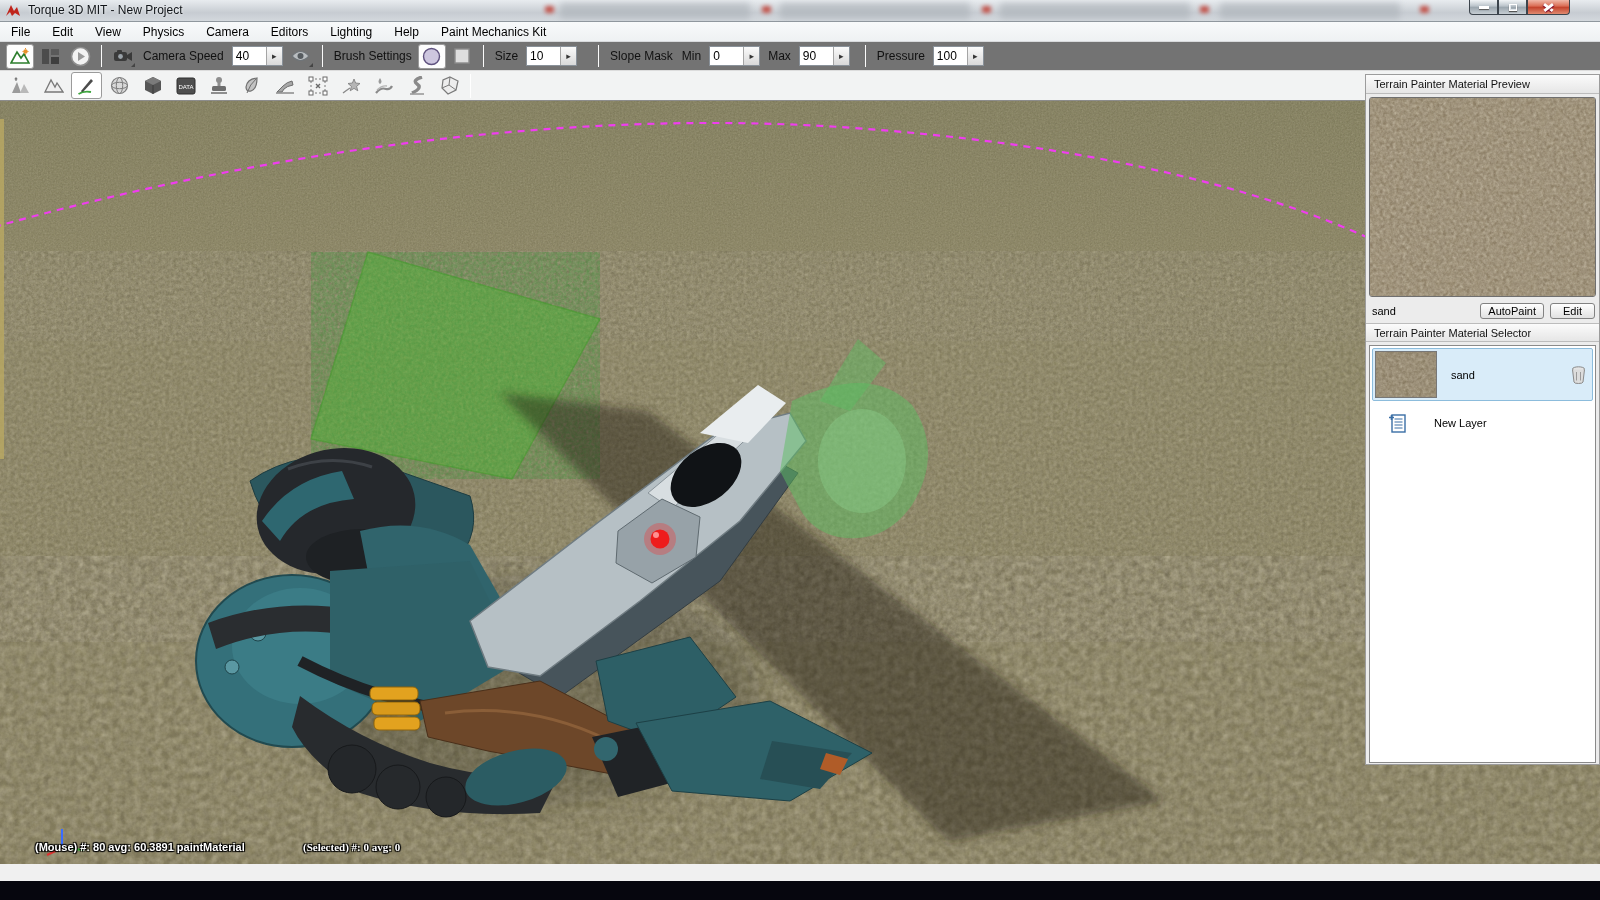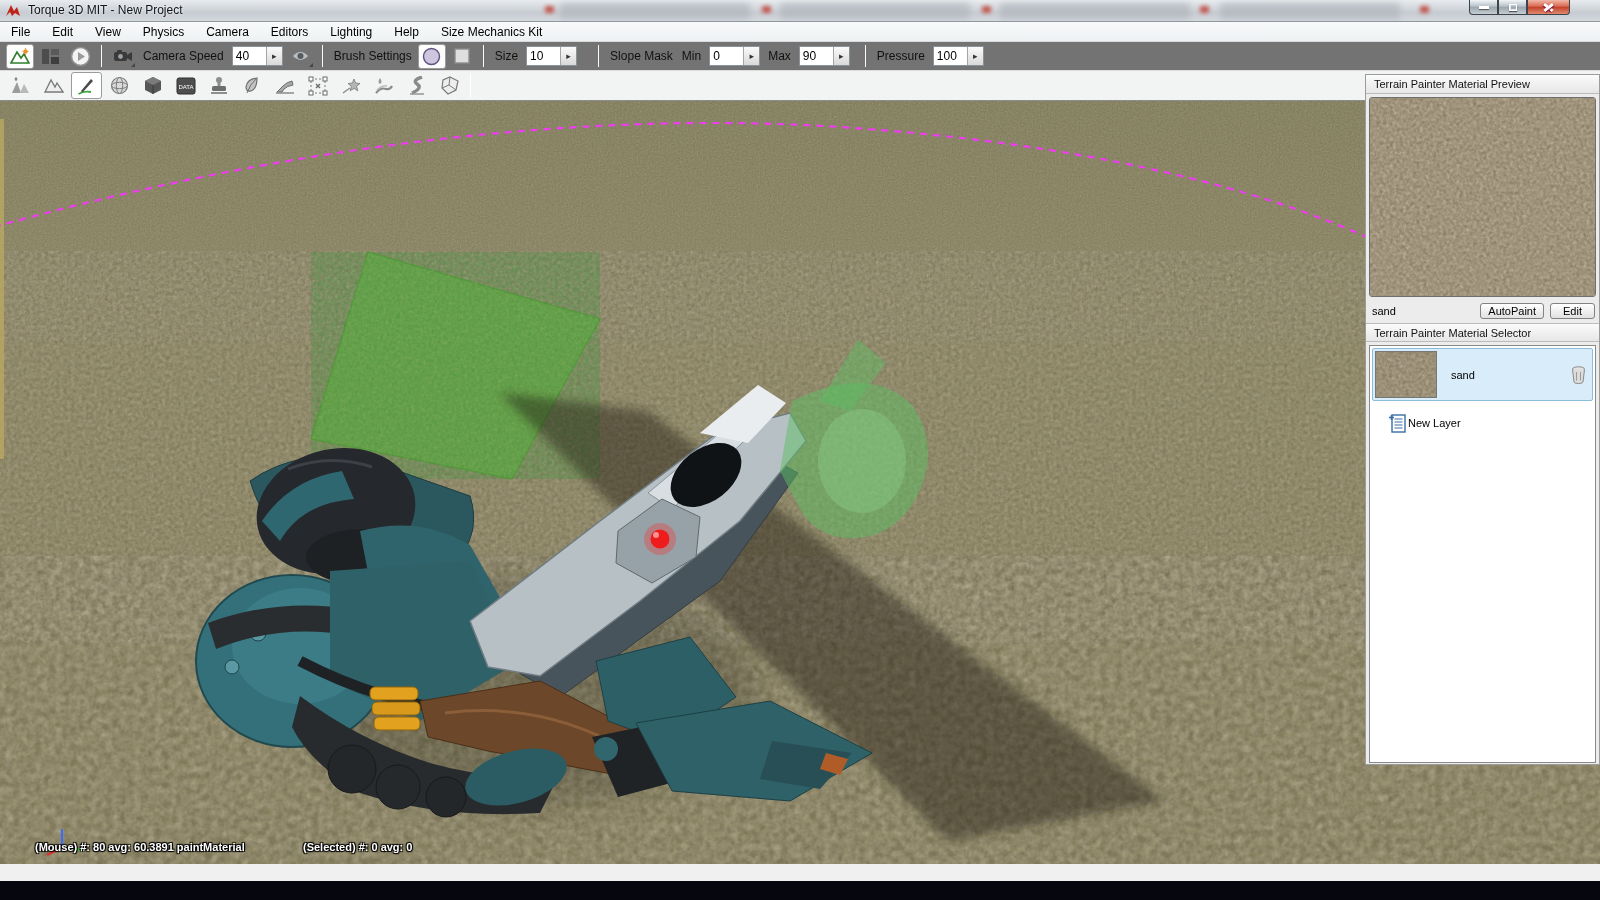--- a/index.html
+++ b/index.html
@@ -45,21 +45,21 @@
   .toolstrip { position:absolute; top:71px; left:0; width:1600px; height:30px; background:#f2f3f3; display:flex; align-items:center; border-bottom:1px solid #8c8c8c; padding-left:4px; }
   .tool-btn { width:31px; height:27px; margin:0 1px; border:1px solid transparent; border-radius:3px; display:flex; align-items:center; justify-content:center; }
   .tool-btn.selected { background:#fff; border-color:#9b9b9b; }
   .strip-end-sep { width:1px; height:24px; background:#bdbdbd; border-right:1px solid #fff; margin-left:4px; }
 
   
   .viewport { position:absolute; top:101px; left:0; width:1600px; height:763px; overflow:hidden; background:#0369a1; }
   .vp-stats { position:absolute; top:740px; left:0; width:100%; font:bold 11px "Liberation Sans",sans-serif; color:#fff;
     text-shadow:1px 1px 1px #000,-1px 1px 1px #000,1px -1px 1px #000,-1px -1px 1px #000; }
   .vp-stats .s1 { position:absolute; left:35px; top:0; }
-  .vp-stats .s2 { position:absolute; left:303px; top:0; }
+  .vp-stats .s2 { position:absolute; left:303px; top:0;font-family:Liberation Serif, serif; }
 
   
   .right-panel { position:absolute; top:74px; left:1365px; width:235px; height:691px; background:#ececec; border:1px solid #9c9c9c; }
   .panel-header { height:19px; background:linear-gradient(#fbfbfb,#e6e6e6); border-bottom:1px solid #bcbcbc; font-size:11px; color:#111; padding:3px 8px 0; }
   .preview-box { margin:3px; height:200px; border:1px solid #6f6f6f; border-radius:3px; overflow:hidden; }
   .material-row { display:flex; align-items:center; height:22px; padding:0 4px; }
   .material-row .mat-name { flex:0 0 auto; font-size:11px; margin-left:2px; }
   .material-row .spacer { flex:1; }
   .small-btn { border:1px solid #828282; border-radius:3px; background:linear-gradient(#ffffff,#e1e1e1); font-size:11px; padding:1px 7px; margin-left:6px; color:#000; }
   .selector-header { margin-top:1px; border-top:1px solid #bcbcbc; }
@@ -119,21 +119,21 @@
 
   <div class="menubar">
     <span class="menu-item">File</span>
     <span class="menu-item">Edit</span>
     <span class="menu-item">View</span>
     <span class="menu-item">Physics</span>
     <span class="menu-item">Camera</span>
     <span class="menu-item">Editors</span>
     <span class="menu-item">Lighting</span>
     <span class="menu-item">Help</span>
-    <span class="menu-item">Size Mechanics Kit</span>
+    <span class="menu-item">Paint Mechanics Kit</span>
   </div>
 
   <div class="toolbar">
     <div style="width:5px"></div>
     <div class="tb-btn selected">
       <svg width="20" height="17" viewBox="0 0 20 17">
         <path d="M1 15 L7 4 L11 10 L14 6 L19 15 Z" fill="#fff" stroke="#2c7d2c" stroke-width="1.6"></path>
         <circle cx="15.5" cy="3.5" r="2.2" fill="#e8912a"></circle>
         <path d="M15.5 0 v1 M15.5 6 v1 M12.5 3.5 h1 M17.5 3.5 h1" stroke="#e8912a" stroke-width="1"></path>
       </svg>
@@ -475,20 +475,20 @@
           <path d="M1.5 3.5 L3 16 Q3.2 17.5 7.5 17.5 Q11.8 17.5 12 16 L13.5 3.5" fill="#dcdcdc" stroke="#8a8a8a"></path>
           <path d="M5.5 6 V14.5 M9.5 6 V14.5" stroke="#9a9a9a"></path>
         </svg>
       </div>
       <div class="layer-row add">
         <svg class="addpage" width="22" height="22" viewBox="0 0 22 22">
           <rect x="6" y="3" width="13" height="17" fill="#fff" stroke="#3a6ea5" stroke-width="1.4"></rect>
           <path d="M8.5 7 h8 M8.5 10 h8 M8.5 13 h8 M8.5 16 h8" stroke="#3a6ea5" stroke-width="1"></path>
           <path d="M3 5.5 h5 M5.5 3 v5" stroke="#3a6ea5" stroke-width="1.6"></path>
         </svg>
-        <span class="layer-name" style="margin-left:0">New Layer</span>
+        <span class="layer-name" style="margin-left:26px">New Layer</span>
       </div>
     </div>
   </div>
 
 
   <div class="taskbar-strip"></div>
 </div>
 
 </body></html>

